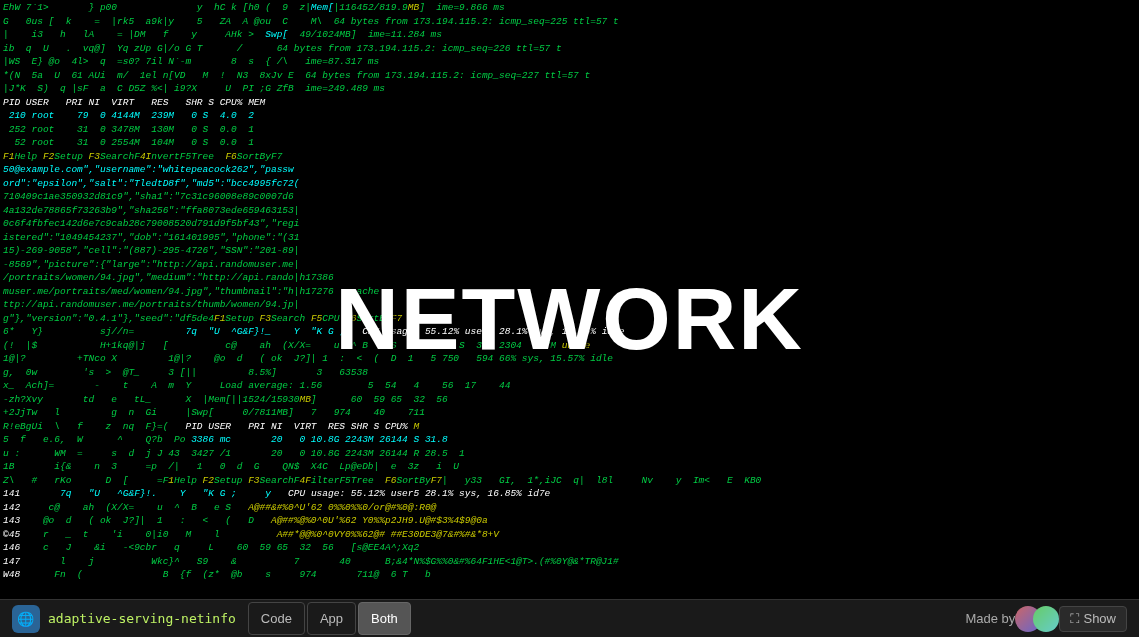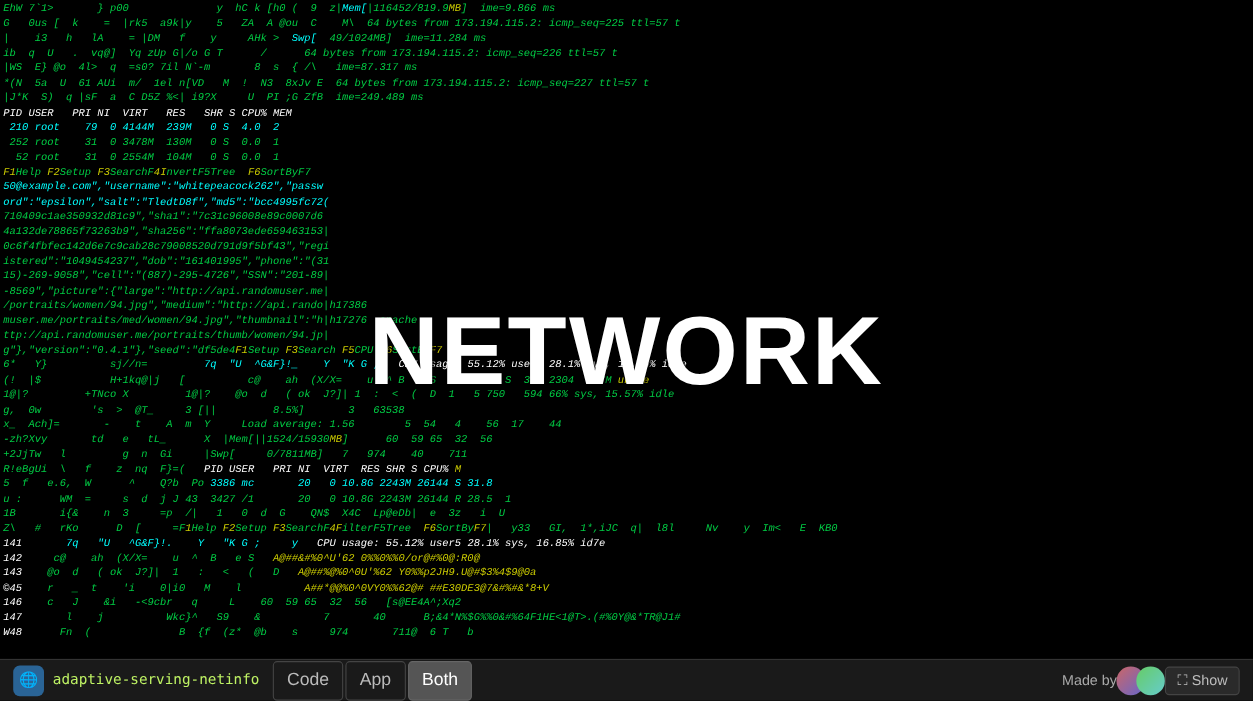--- a/index.html
+++ b/index.html
@@ -97,21 +97,21 @@
 
     .tab-group {
       display: flex;
       gap: 2px;
       margin-left: 4px;
     }
 
     .tab-btn {
       padding: 8px 12px;
       border-radius: 4px;
-      font-size: 16px;
+      font-size: 13px;
       font-family: sans-serif;
       cursor: pointer;
       border: 1px solid #444;
       background: transparent;
       color: #bbb;
     }
 
     .tab-btn.active {
       background: #555;
       color: #fff;

